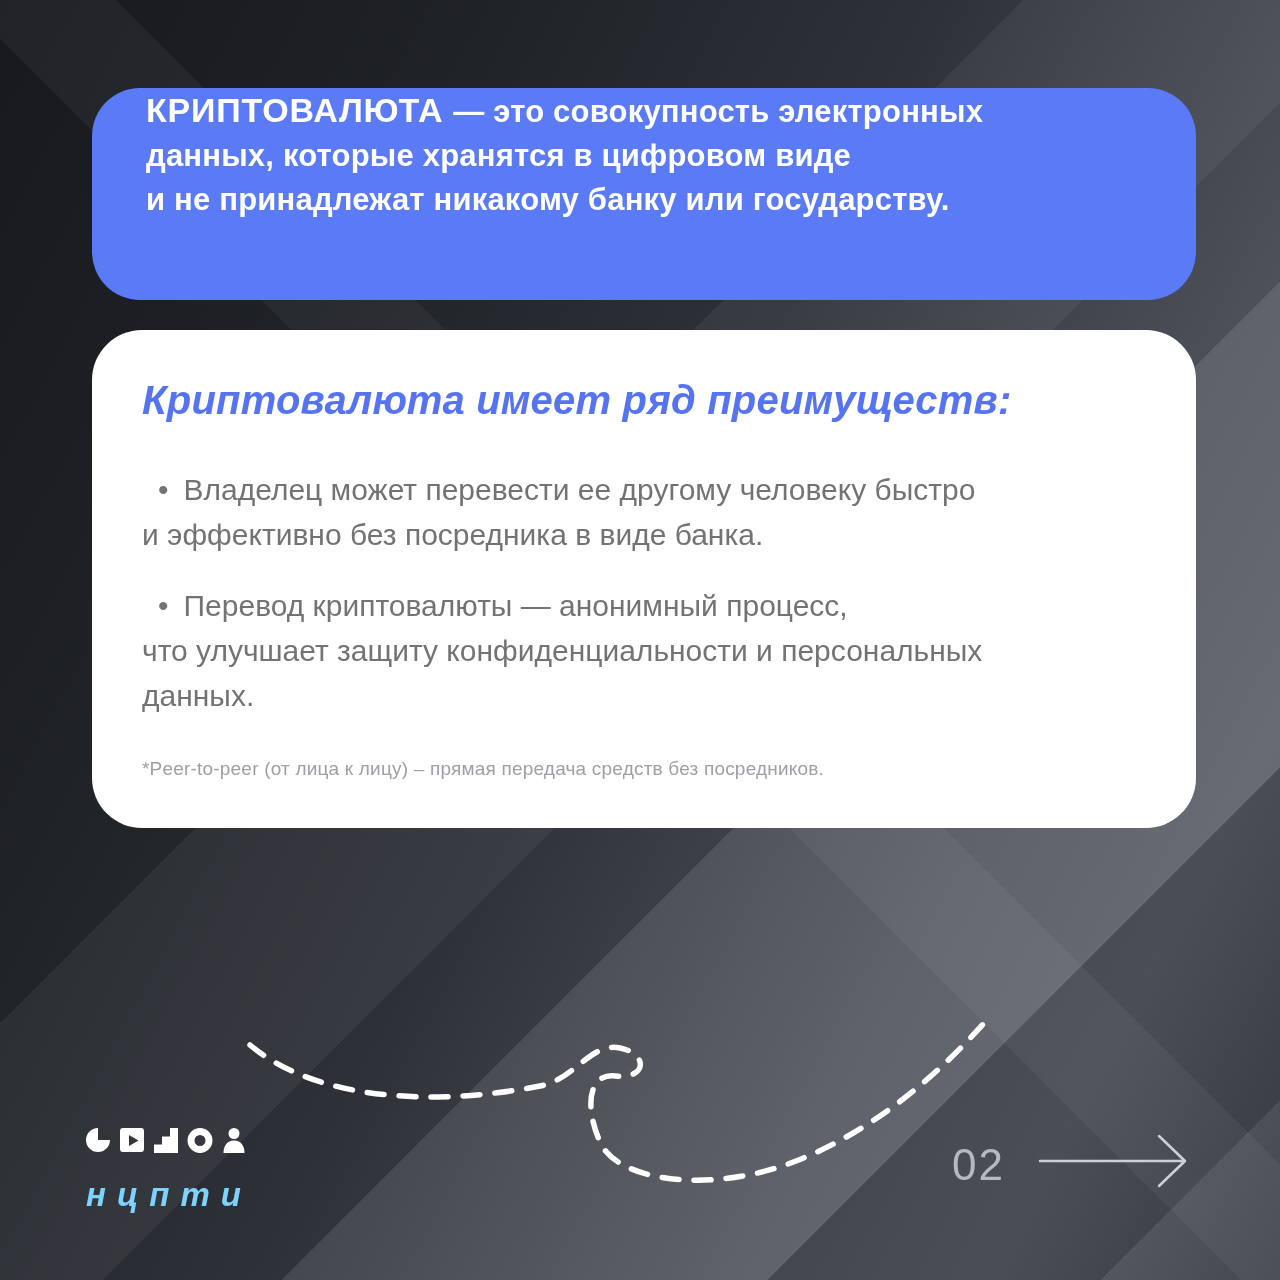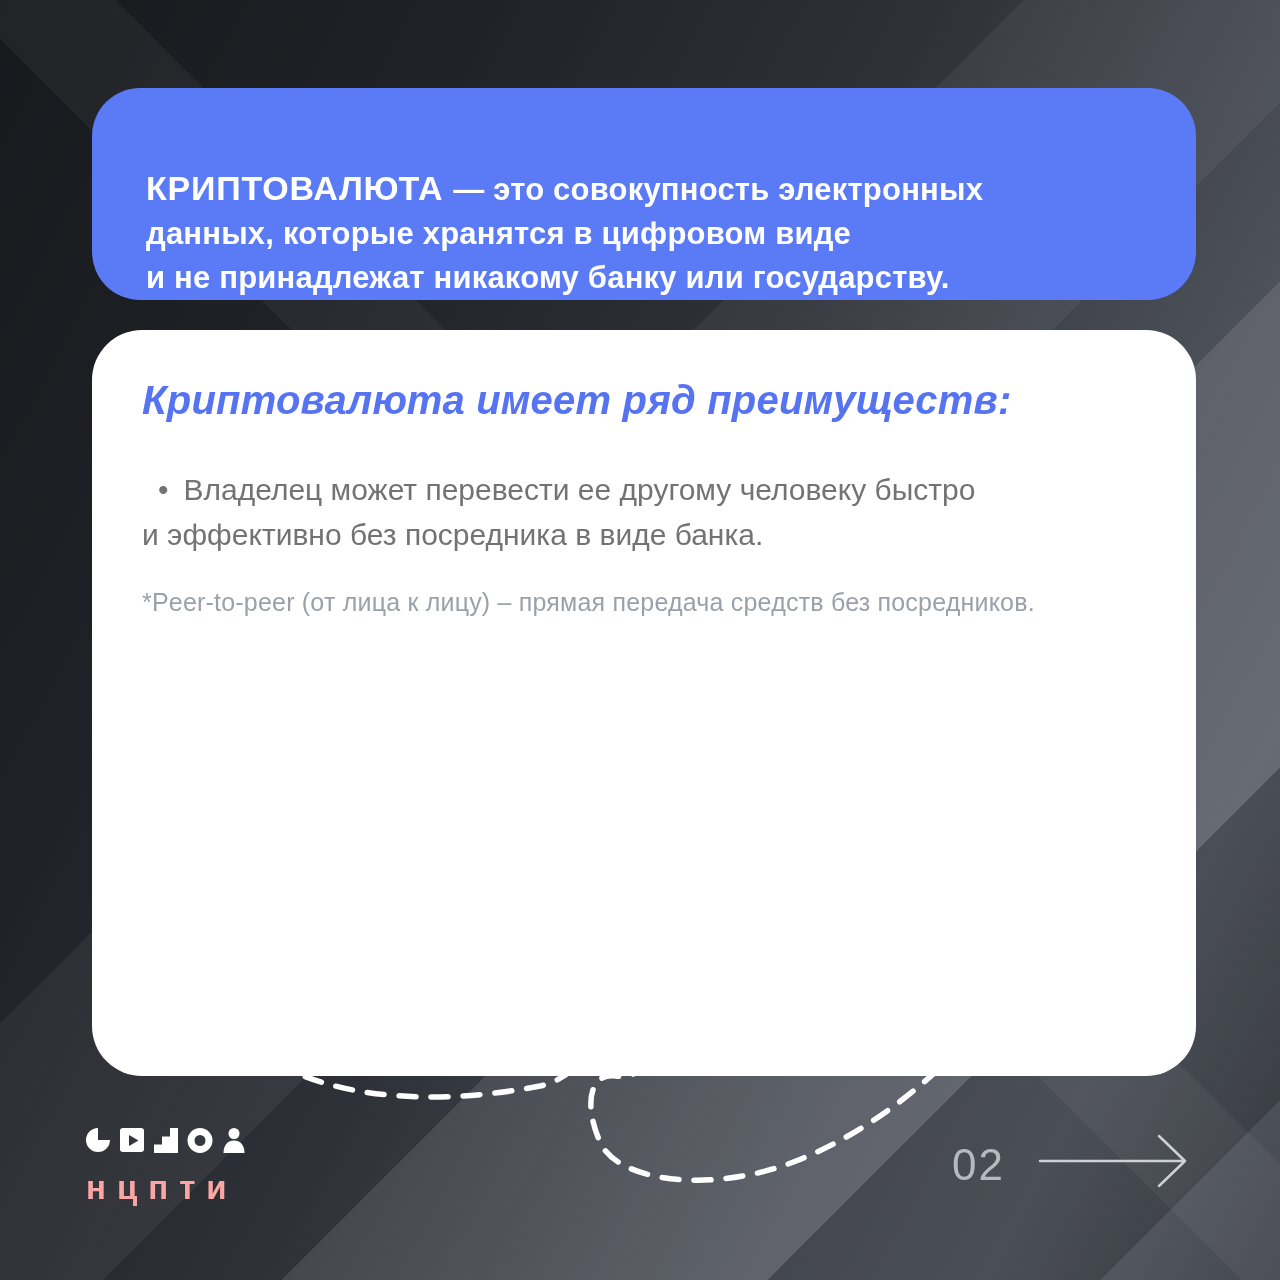--- a/index.html
+++ b/index.html
@@ -15,61 +15,62 @@
     position:absolute; inset:0;
     background:
       linear-gradient(45deg, rgba(255,255,255,0) 0 48.5%, rgba(255,255,255,0.045) 48.5% 54.5%, rgba(255,255,255,0) 54.5% 100%),
       linear-gradient(135deg, rgba(255,255,255,0) 0 40%, rgba(255,255,255,0.05) 40% 54%, rgba(255,255,255,0) 54% 61%, rgba(255,255,255,0.10) 61% 80%, rgba(0,0,0,0.13) 80% 93%, rgba(255,255,255,0.04) 93% 100%),
       linear-gradient(118deg, #17191d 0%, #1f2226 25%, #2e3138 48%, #4c5059 72%, #555a64 85%, #3c4049 100%);
   }
   
   .definition-card {
     position:absolute; left:92px; top:88px; width:1104px; height:212px;
     background:#5b7bf6; border-radius:48px;
-    display:flex; align-items:flex-end;
+    display:flex; align-items:flex-start;
     padding:0 54px;
     color:#ffffff;
     font-size:31px; font-weight:700; line-height:44px;
     white-space:pre-line;
     letter-spacing:0.2px;
   }
   .definition-term {
     font-size:34px; font-weight:800; letter-spacing:0.8px;
   }
   .definition-rest { margin-left:0.32em; }
   
   .benefits-card {
-    position:absolute; left:92px; top:330px; width:1104px; height:746px;
+    position:absolute; left:92px; top:330px; width:1104px; height:498px;
     background:#ffffff; border-radius:50px;
     padding:48px 42px 0 50px;
   }
   .benefits-heading {
     font-size:40px; font-weight:700; font-style:italic;
     color:#5673f1; letter-spacing:0.2px;
     margin-bottom:44px;
   }
   .benefit-item {
     font-size:30px; color:#737373; line-height:45px;
     margin-bottom:26px;
     white-space:pre-line;
     text-indent:16px;
   }
   .bullet-dot { margin-right:15px; }
   .footnote {
-    font-size:25px; color:#9ba1a9; letter-spacing:0.2px;
-    margin-top:31px;
+    font-size:19px; color:#9ba1a9; letter-spacing:0.2px;
+    margin-top:40px;
   }
   
   .dashed-curve { position:absolute; left:228px; top:1002px; }
   
   .logo { position:absolute; left:86px; top:1128px; color:#ffffff; }
   .logo-text {
-    margin-top:12px;
+    margin-top:19px;
     font-size:33px; font-weight:700; letter-spacing:11px;
-    color:#fca5a5;
+    color:#7dd3fc;
+    font-style:italic;
   }
   .page-number {
     position:absolute; left:952px; top:1140px;
     font-size:44px; color:#b5bac1; letter-spacing:2px;
   }
   .next-arrow { position:absolute; left:1038px; top:1128px; }
 </style>
 </head>
 <body>
 
@@ -80,20 +81,23 @@
 данных, которые хранятся в цифровом виде
 и не принадлежат никакому банку или государству.</span></div>
 </section>
 
 <section class="benefits-card">
   <h2 class="benefits-heading">Криптовалюта имеет ряд преимуществ:</h2>
 
   <p class="benefit-item"><span class="bullet-dot">•</span><span>Владелец может перевести ее другому человеку быстро
 и эффективно без посредника в виде банка.</span></p>
 
+  <p class="benefit-item"><span class="bullet-dot">•</span><span>Перевод криптовалюты — анонимный процесс,
+что улучшает защиту конфиденциальности и персональных
+данных.</span></p>
 
 
   <p class="footnote">*Peer-to-peer (от лица к лицу) – прямая передача средств без посредников.</p>
 </section>
 
 <svg class="dashed-curve" width="790" height="215" viewBox="0 0 790 215" fill="none">
   <path d="M 22 43
            C 90 100, 210 104, 312 84
            C 348 77, 362 40, 392 46
            C 422 52, 417 78, 388 74

